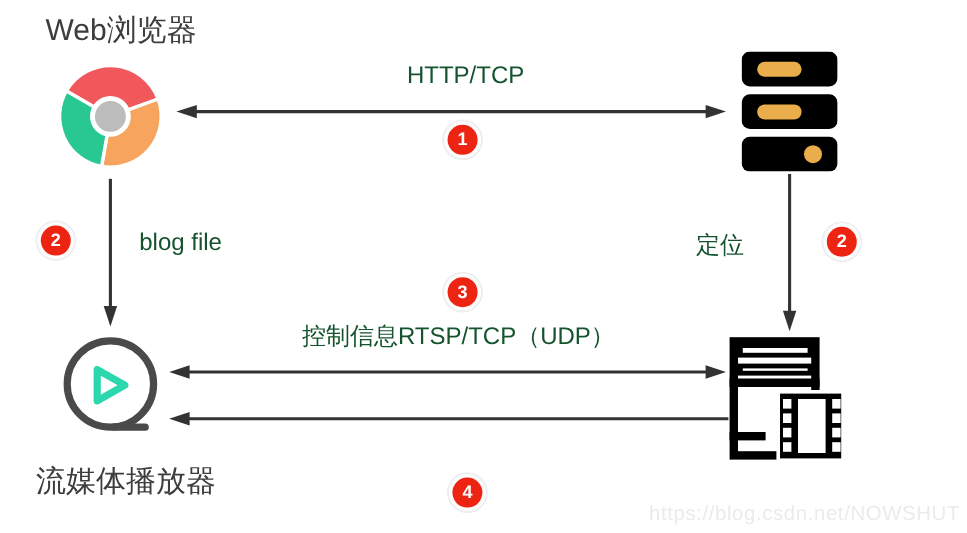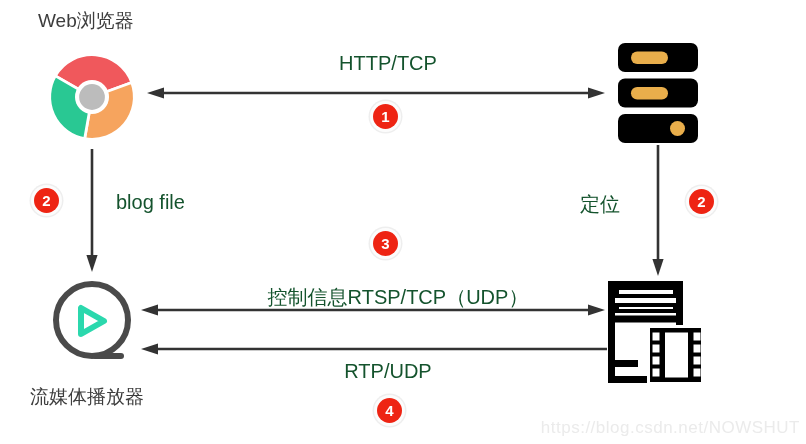--- a/index.html
+++ b/index.html
@@ -1,21 +1,21 @@
 <!DOCTYPE html>
 <html><head>
 <meta charset="utf-8">
 <style>
   html,body { margin:0; padding:0; background:#fff; }
   .canvas {
     position:relative; width:806px; height:444px; background:#ffffff;
     font-family:"Liberation Sans","DejaVu Sans",sans-serif; overflow:hidden;
   }
   .node-lbl {
-    position:absolute; color:#3d3d3d; font-size:19px; white-space:nowrap;
+    position:absolute; color:#3d3d3d; font-size:25px; white-space:nowrap;
   }
   .edge-lbl {
     position:absolute; color:#14532d; font-size:20px; white-space:nowrap;
   }
   .center-x { transform:translateX(-50%); }
   .badge {
     position:absolute; width:25px; height:25px; border-radius:50%;
     background:#ee2413; color:#ffffff; font-size:15px; font-weight:bold;
     display:flex; align-items:center; justify-content:center;
     box-shadow:0 0 0 3px #fcfcfc, 0 0 0 4.5px #eeeeee;
@@ -102,22 +102,21 @@
     <rect x="46.5" y="89.5" width="7" height="8" fill="#ffffff"></rect>
     <rect x="87.5" y="53.5" width="7" height="8" fill="#ffffff"></rect>
     <rect x="87.5" y="65.5" width="7" height="8" fill="#ffffff"></rect>
     <rect x="87.5" y="77.5" width="7" height="8" fill="#ffffff"></rect>
     <rect x="87.5" y="89.5" width="7" height="8" fill="#ffffff"></rect>
   </svg>
 
   <div class="edge-lbl center-x" style="left:388px; top:52px;">HTTP/TCP</div>
   <div class="edge-lbl" style="left:116px; top:191px;">blog file</div>
   <div class="edge-lbl" style="left:580px; top:191px;font-family:Liberation Serif, serif;">定位</div>
-  <div class="edge-lbl center-x" style="left:382px; top:284px;margin-left:16px;">控制信息RTSP/TCP（UDP）</div>
-  <div class="edge-lbl center-x" style="left:388px; top:360px;">RTP/UDP</div>
+  <div class="edge-lbl center-x" style="left:382px; top:267px;">控制信息RTSP/TCP（UDP）</div>
 
   <div class="badge" style="left:373px; top:104px;">1</div>
   <div class="badge" style="left:34px; top:188px;">2</div>
   <div class="badge" style="left:689px; top:189px;">2</div>
   <div class="badge" style="left:373px; top:231px;">3</div>
   <div class="badge" style="left:377px; top:398px;">4</div>
 
   <div class="watermark">https://blog.csdn.net/NOWSHUT</div>
 
 </div>

